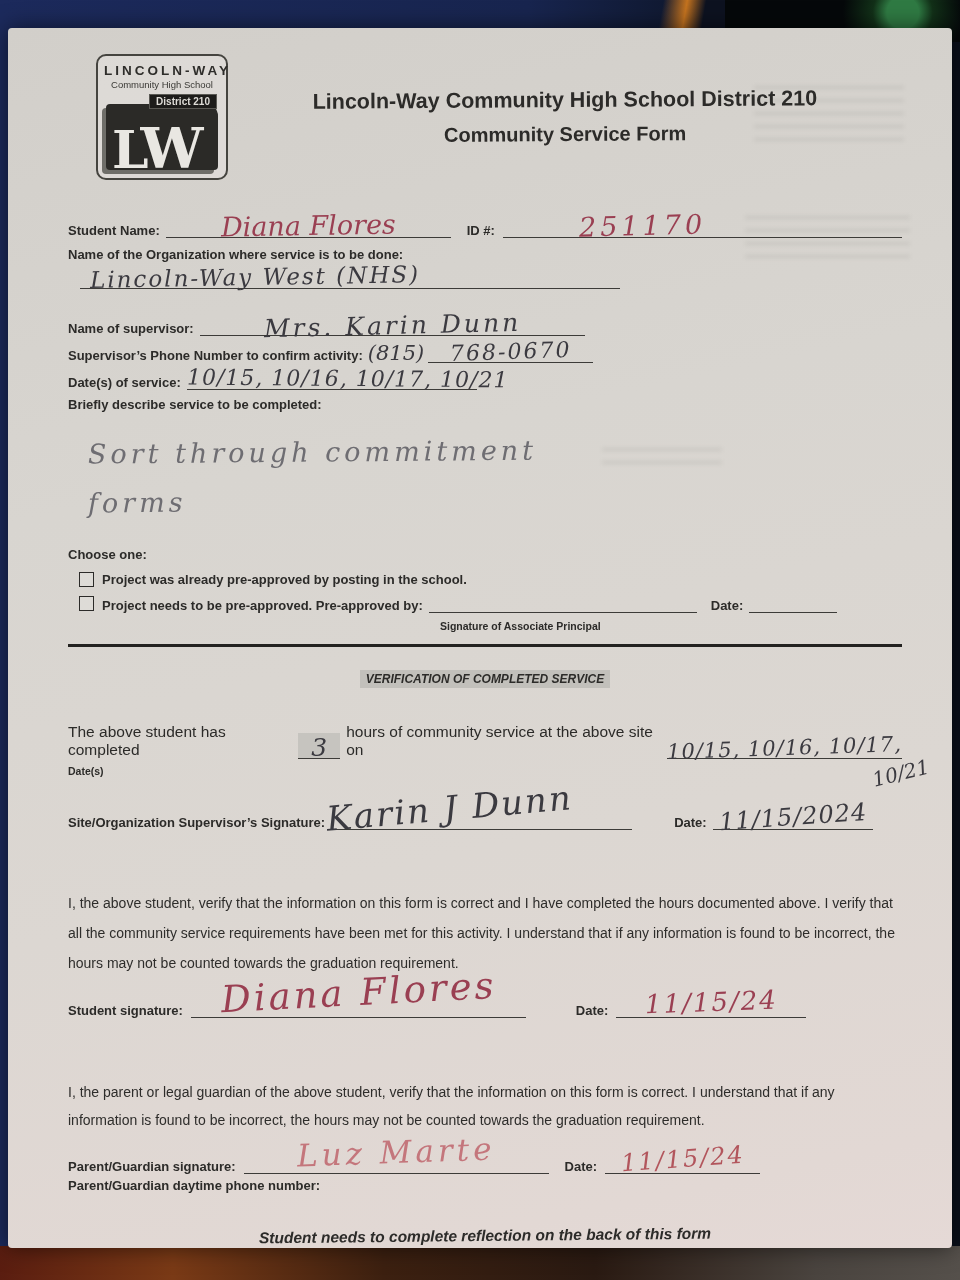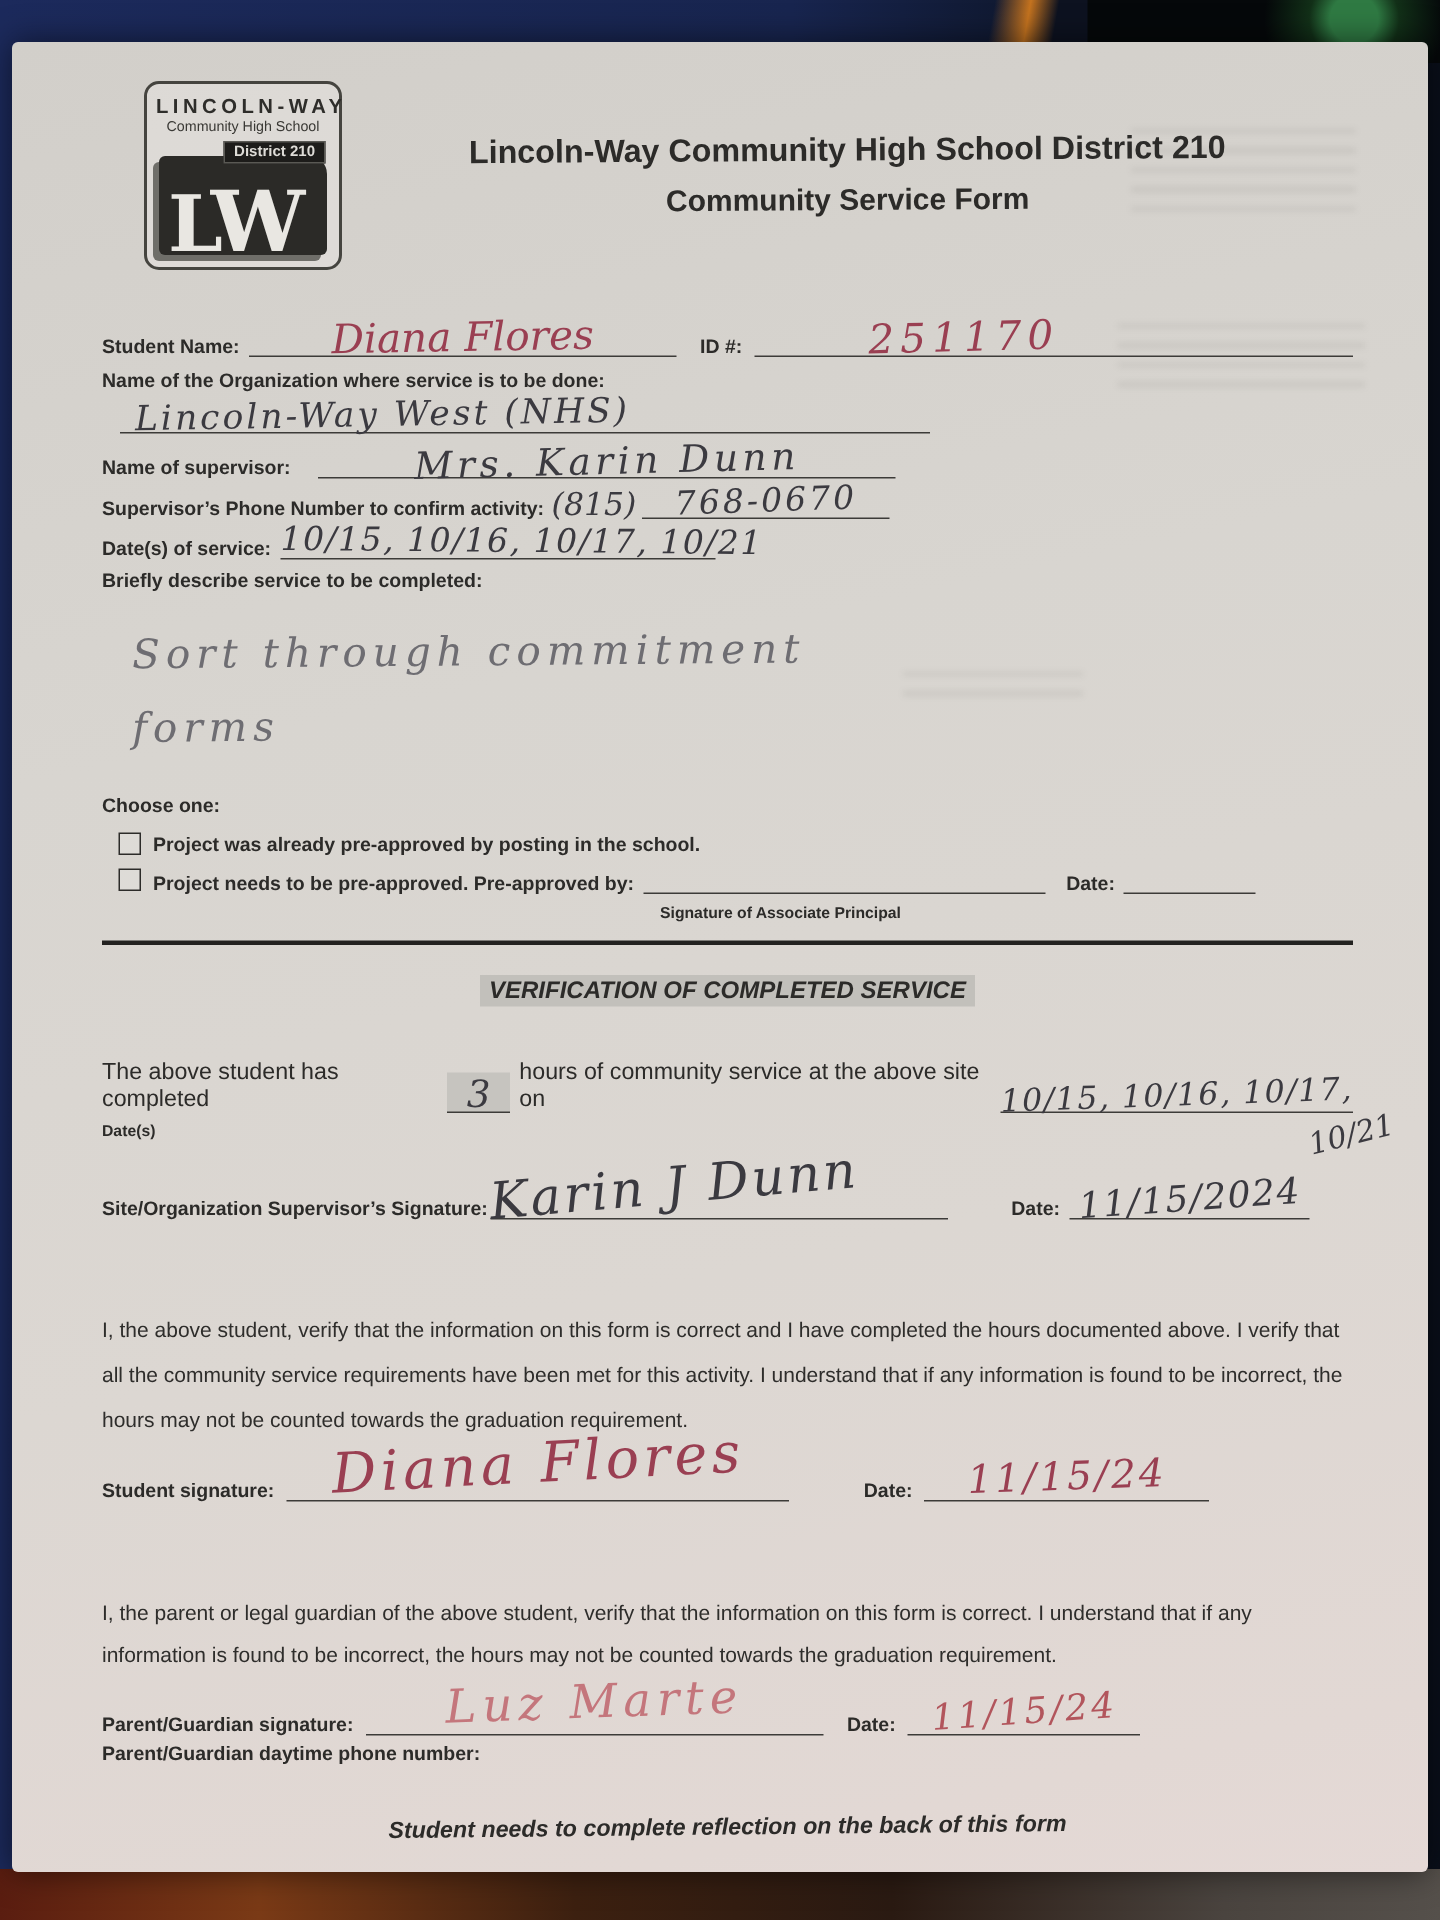--- a/index.html
+++ b/index.html
@@ -68,21 +68,21 @@
 
   
   .cb { width:15px; height:15px; border:1.8px solid #2c2b29; display:inline-block;
     margin-right:8px; flex:0 0 15px; background:rgba(255,255,255,.15); }
   .choose-row { display:flex; align-items:center; margin-left:-18px; margin-top:9px;padding-left:29px; }
   .caption { font-size:10.5px; font-weight:bold; }
 
   .rule { border-top:3.5px solid #232220; margin-top:10px; }
 
   .vheading { text-align:center; margin-top:22px; }
-  .vheading span { background:#c2c0bb; font-weight:bold; font-style:italic; font-size:16px;
+  .vheading span { background:#c2c0bb; font-weight:bold; font-style:italic; font-size:12px;
     padding:2px 6px; }
   .hl { background:#c6c4bf; }
 
   .footer { text-align:center; font-weight:bold; font-style:italic; font-size:15.5px;
     margin-top:34px; transform:rotate(-0.6deg); }
 
   .para { font-size:14px; line-height:30px; color:#2e2d2b; }
 </style>
 </head>
 <body>
@@ -128,21 +128,21 @@
 
     <div style="margin-top:7px;">
       <span class="lbl">Name of the Organization where service is to be done:</span>
     </div>
     <div class="row" style="margin-top:2px;">
       <span class="blank" style="width:540px; margin-left:12px; text-align:left;">
         <span class="hw ink-black" style="font-size:23px; position:relative; top:1px; left:10px; letter-spacing:2px; display:inline-block; transform:rotate(-1deg);">Lincoln-Way West (NHS)</span>
       </span>
     </div>
 
-    <div class="row" style="margin-top:3px;gap:12px;">
+    <div class="row" style="margin-top:21px;">
       <span class="lbl">Name of supervisor:</span>
       <span class="blank" style="width:385px; margin-left:6px;">
         <span class="hw ink-black sig" style="font-size:25px; position:relative; top:3px; letter-spacing:3px; transform:rotate(-1.5deg);">Mrs. Karin Dunn</span>
       </span>
     </div>
 
     <div class="row" style="margin-top:4px;">
       <span class="lbl">Supervisor’s Phone Number to confirm activity:</span>
       <span class="hw ink-black" style="font-size:21px; margin-left:5px; position:relative; top:1px;">(815)</span>
       <span class="blank" style="width:165px; margin-left:4px;">

